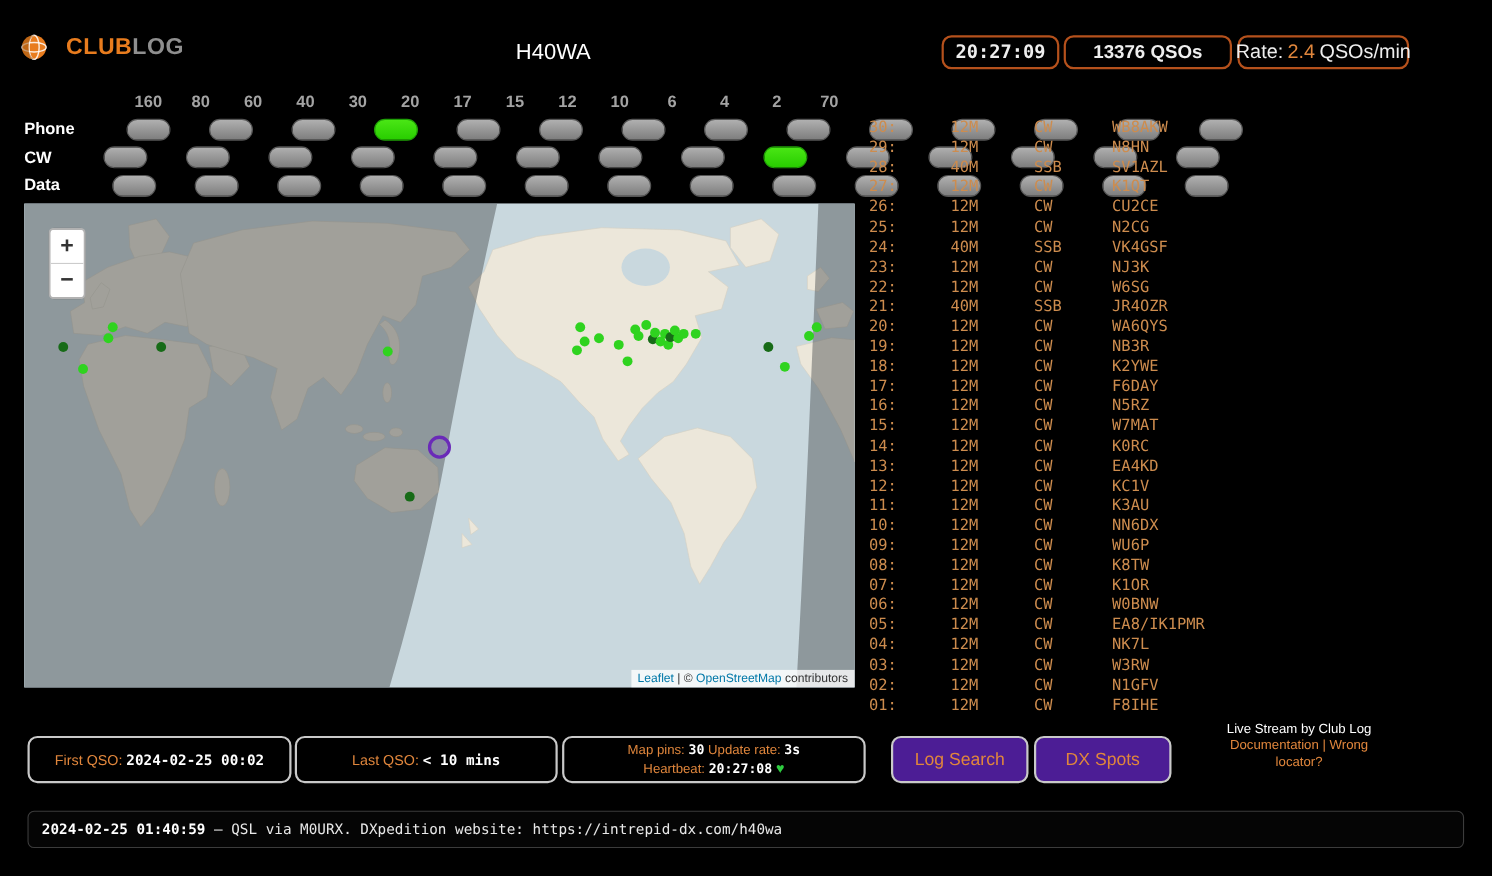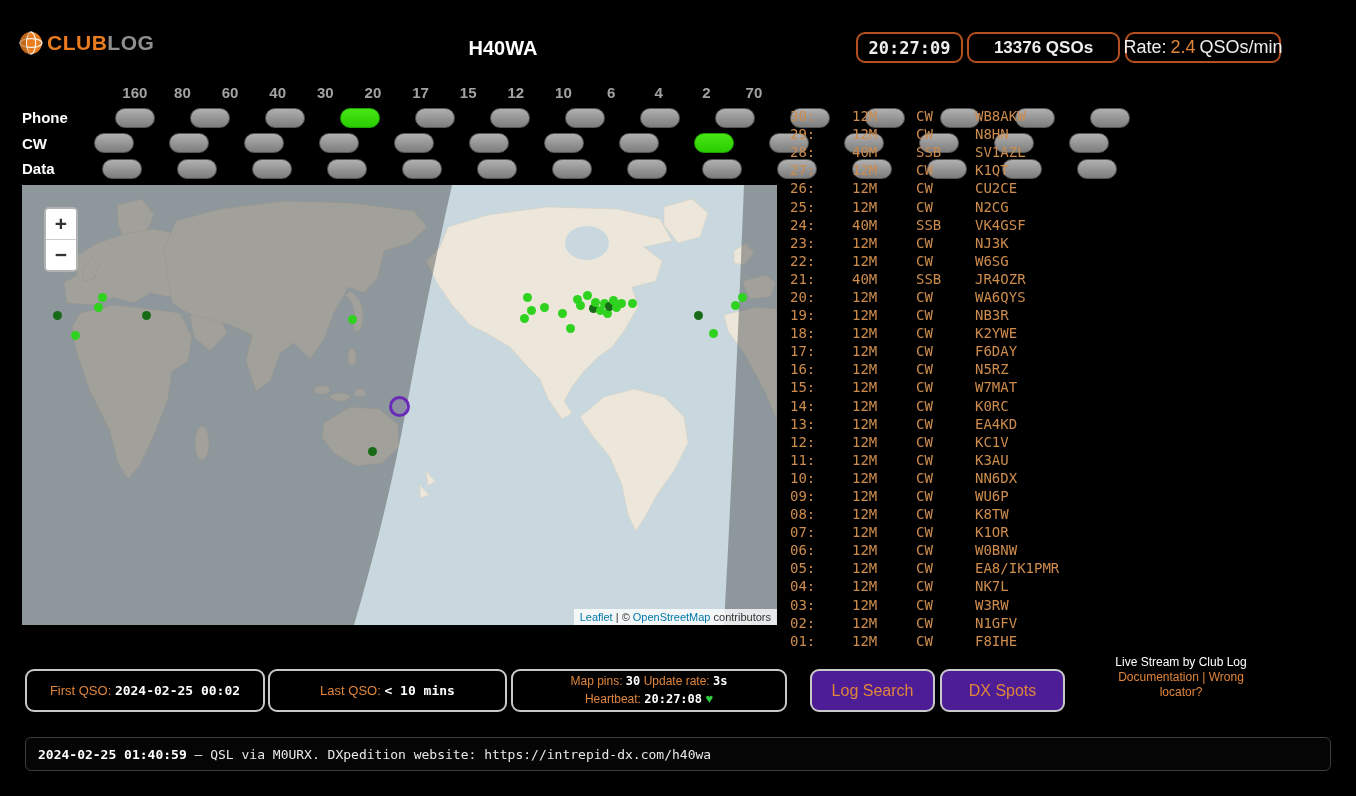--- a/index.html
+++ b/index.html
@@ -1,24 +1,24 @@
 <!DOCTYPE html>
 <html><head>
 <meta charset="utf-8">
 <style>
   html,body{margin:0;padding:0;background:#000;}
   .stage{position:relative;width:1356px;height:796px;background:#000;overflow:hidden;
          font-family:"Liberation Sans",sans-serif;}
 
   
-  .logo{position:absolute;left:18px;top:30px;display:flex;align-items:center;gap:3px;}
+  .logo{position:absolute;left:18px;top:30px;display:flex;align-items:center;gap:16px;}
   .logo-club{color:#e87c1e;font-weight:bold;font-size:21px;letter-spacing:.5px;}
   .logo-log{color:#8f8f8f;font-weight:bold;font-size:21px;letter-spacing:.5px;}
   .title{position:absolute;left:403px;top:37px;width:200px;text-align:center;color:#fff;
-         font-size:20px;font-weight:bold;}
+         font-size:20px;font-weight:normal;}
   .badge{position:absolute;top:32px;height:31px;border:2px solid #b5511c;border-radius:9px;
          display:flex;align-items:center;justify-content:center;color:#eee;background:#000;
          box-sizing:border-box;white-space:nowrap;}
   #badge-clock{left:856px;width:107px;font:bold 17px "DejaVu Sans Mono",monospace;}
   #badge-qsos{left:967px;width:153px;font-weight:bold;font-size:17px;}
   #badge-rate{left:1125px;width:156px;font-size:18px;gap:4px;}
   .rate-val{color:#e0863c;}
 
   
   .matrix{position:absolute;left:22px;top:84px;width:756px;}
@@ -49,21 +49,21 @@
             user-select:none;}
   .zoom-btn + .zoom-btn{border-top:1px solid #ccc;}
   .attrib{position:absolute;right:0;bottom:0;background:rgba(255,255,255,.78);font-size:11px;
           color:#333;padding:2px 6px;white-space:nowrap;}
   .attrib .lnk{color:#0078a8;cursor:pointer;}
 
   
   .qso-list{position:absolute;left:790px;top:107px;width:560px;
             font-family:"DejaVu Sans Mono",monospace;font-size:14px;color:#cd8c4e;}
   .qso-row{display:grid;grid-template-columns:62px 64px 59px auto;height:18.1px;
-           align-items:center;}
+           align-items:center;gap:12px;}
 
   
   .sbox{position:absolute;top:669px;height:43px;border:2px solid #c9c9c9;border-radius:9px;
         box-sizing:border-box;display:flex;flex-direction:column;align-items:center;
         justify-content:center;background:#000;font-size:13px;white-space:nowrap;}
   .sbox .lab{color:#e0863c;}
   .sbox .val{color:#fff;font-family:"DejaVu Sans Mono",monospace;font-weight:bold;}
   #box-first{left:25px;width:240px;}
   #box-last{left:268px;width:239px;}
   #box-pins{left:511px;width:276px;font-size:12px;line-height:17px;}

